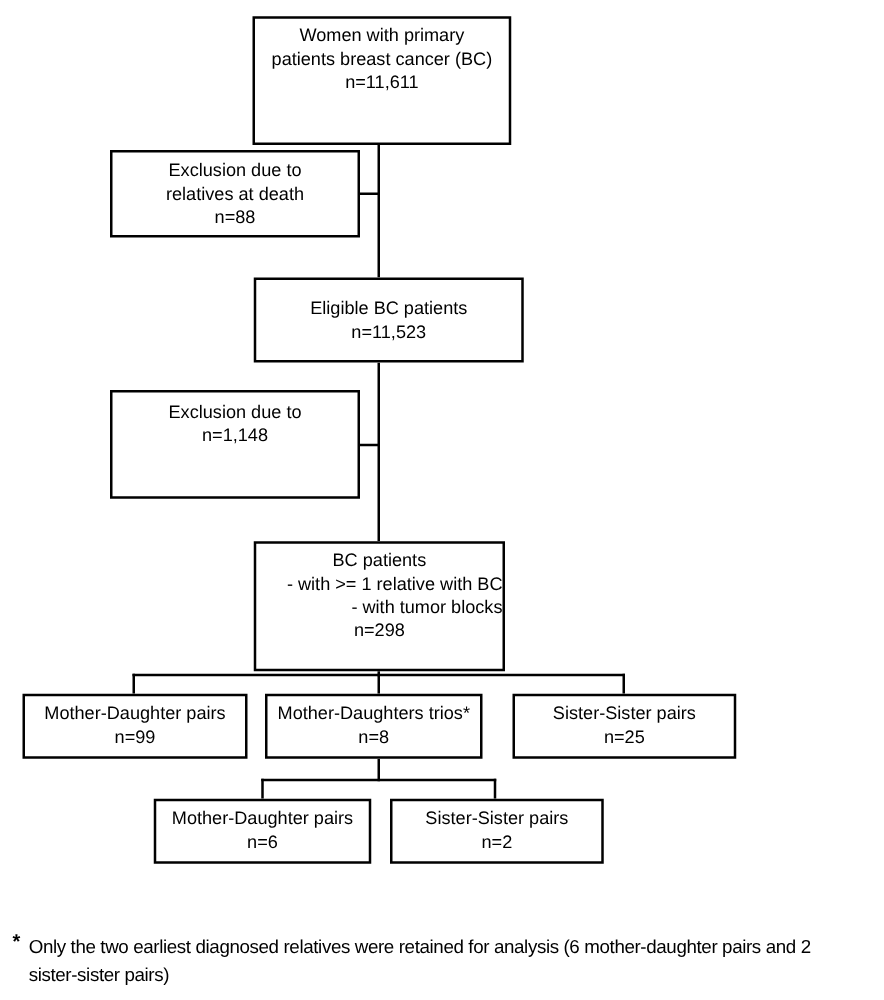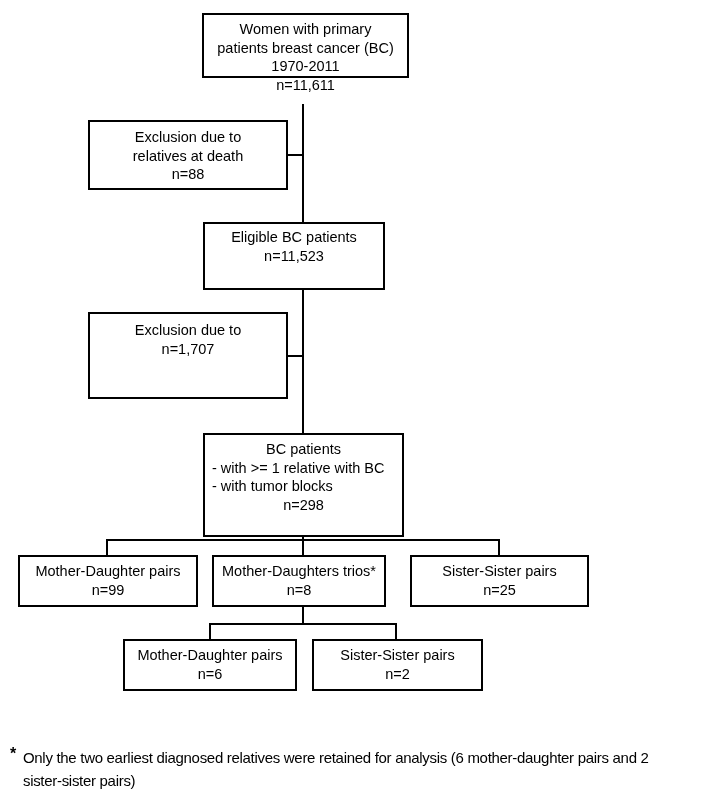--- a/index.html
+++ b/index.html
@@ -22,31 +22,31 @@
     border: 2px solid #000000;
     background: #ffffff;
     text-align: center;
     font-size: 14.5px;
     line-height: 18.5px;
     padding-top: 5px;
     white-space: nowrap;
   }
   .box .line { display: block; }
   .box .line.left {
-    text-align: left;
+    text-align: right;
     padding-left: 7px;
   }
   .conn {
     position: absolute;
     background: #000000;
   }
   
-  #box-source   { left: 202px; top: 13px;  width: 207px; height: 65px; }
+  #box-source   { left: 202px; top: 13px;  width: 207px; height: 103px; }
   #box-excl1    { left: 88px;  top: 120px; width: 200px; height: 70px; padding-top: 6px; }
-  #box-eligible { left: 203px; top: 222px; width: 182px; height: 68px; padding-top: 4px; }
+  #box-eligible { left: 203px; top: 222px; width: 216px; height: 68px; padding-top: 14px; }
   #box-excl2    { left: 88px;  top: 312px; width: 200px; height: 87px; padding-top: 7px; }
   #box-bc       { left: 203px; top: 433px; width: 201px; height: 104px; }
   #box-md-pairs { left: 18px;  top: 555px; width: 180px; height: 52px; }
   #box-md-trios { left: 212px; top: 555px; width: 174px; height: 52px; }
   #box-ss-pairs { left: 410px; top: 555px; width: 179px; height: 52px; }
   #box-md-pairs2{ left: 123px; top: 639px; width: 174px; height: 52px; }
   #box-ss-pairs2{ left: 312px; top: 639px; width: 171px; height: 52px; }
   
   #v-source-eligible { left: 302px; top: 104px; width: 2px;  height: 118px; }
   #h-excl1           { left: 288px; top: 154px; width: 15px; height: 2px; }
@@ -98,38 +98,37 @@
   <div class="conn" id="v-branch1-mid"></div>
   <div class="conn" id="v-branch1-right"></div>
   <div class="conn" id="v-trios-branch"></div>
   <div class="conn" id="h-branch2"></div>
   <div class="conn" id="v-branch2-left"></div>
   <div class="conn" id="v-branch2-right"></div>
 
   <div class="box" id="box-source">
     <span class="line">Women with primary</span>
     <span class="line">patients breast cancer (BC)</span>
-    <span class="line">1970-2011</span>
     <span class="line">n=11,611</span>
   </div>
 
   <div class="box" id="box-excl1">
     <span class="line">Exclusion due to</span>
     <span class="line">relatives at death</span>
     <span class="line">n=88</span>
   </div>
 
   <div class="box" id="box-eligible">
     <span class="line">Eligible BC patients</span>
     <span class="line">n=11,523</span>
   </div>
 
   <div class="box" id="box-excl2">
     <span class="line">Exclusion due to</span>
-    <span class="line">n=1,707</span>
+    <span class="line">n=1,148</span>
   </div>
 
   <div class="box" id="box-bc">
     <span class="line">BC patients</span>
     <span class="line left">- with &gt;= 1 relative with BC</span>
     <span class="line left">- with tumor blocks</span>
     <span class="line">n=298</span>
   </div>
 
   <div class="box" id="box-md-pairs">

